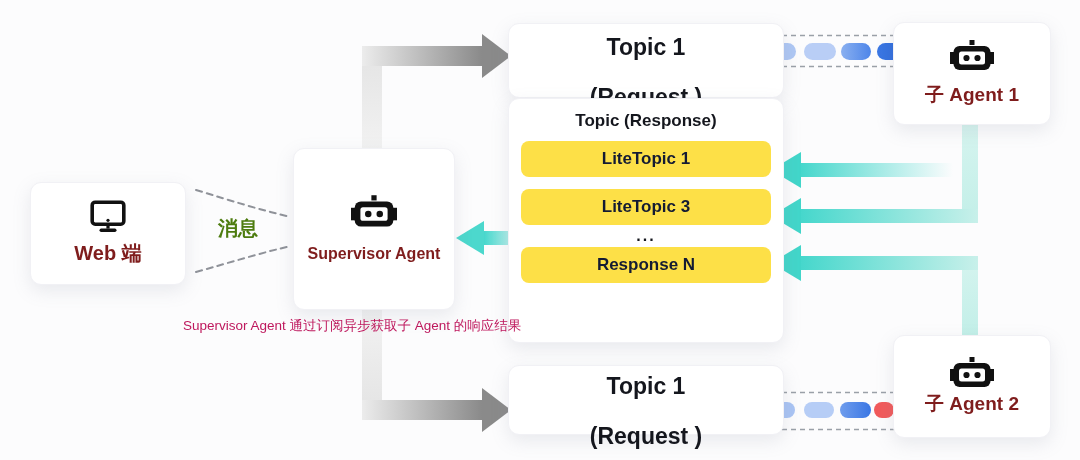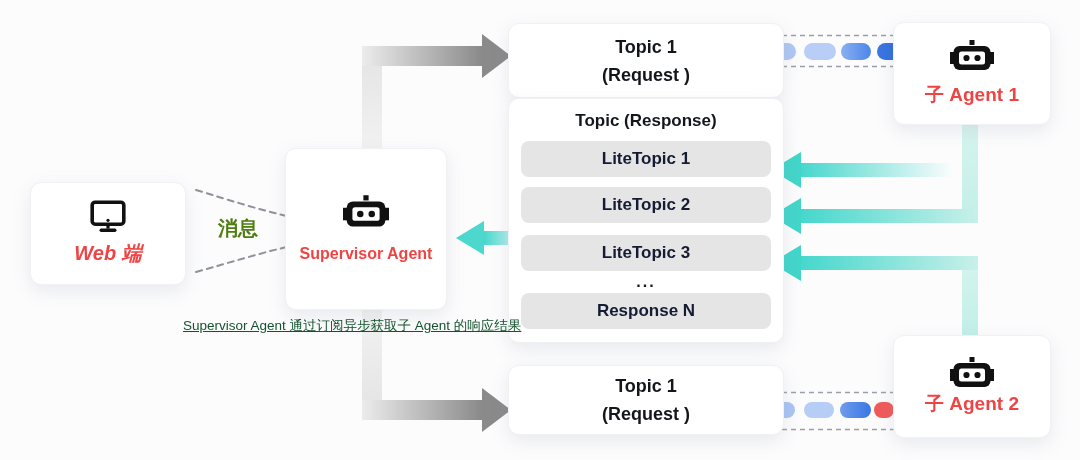--- a/index.html
+++ b/index.html
@@ -10,50 +10,50 @@
     color:#15171e;
   }
   #wires{position:absolute;left:0;top:0;width:1080px;height:460px;}
   .box{
     position:absolute;background:#fff;
     border:1px solid #f1f1f5;border-radius:11px;
     box-shadow:0 6px 18px rgba(130,136,155,.16);
     display:flex;flex-direction:column;align-items:center;justify-content:center;
     box-sizing:border-box;
   }
-  .node-label{font-weight:700;color:#ef4444;}
+  .node-label{font-weight:700;color:#7f1d1d;}
   #web-box{left:30px;top:182px;width:156px;height:103px;gap:7px;}
-  #web-box .node-label{font-size:20px;font-style:italic;}
-  #supervisor-box{left:285px;top:148px;width:162px;height:162px;gap:14px;}
+  #web-box .node-label{font-size:20px;}
+  #supervisor-box{left:293px;top:148px;width:162px;height:162px;gap:14px;}
   #supervisor-box .node-label{font-size:16px;}
   #agent1-box{left:893px;top:22px;width:158px;height:103px;gap:8px;}
   #agent2-box{left:893px;top:335px;width:158px;height:103px;}
   #agent1-box .node-label,#agent2-box .node-label{font-size:19px;}
 
   #topic1-box{left:508px;top:23px;width:276px;height:75px;}
   #topic2-box{left:508px;top:365px;width:276px;height:70px;}
-  .topic-line{font-size:18px;font-weight:700;line-height:28px;text-align:center;color:#14161d;}
+  .topic-line{font-size:23px;font-weight:700;line-height:28px;text-align:center;color:#14161d;margin-top:22px;}
 
   #response-box{left:508px;top:98px;width:276px;height:245px;display:block;}
   .response-title{height:40px;line-height:44px;text-align:center;font-size:17px;font-weight:700;color:#14161d;}
   .lt-row{
-    width:250px;height:36px;margin:0 auto;background:#e5e5e5;border-radius:8px;
+    width:250px;height:36px;margin:0 auto;background:#fde047;border-radius:8px;
     display:flex;align-items:center;justify-content:center;
     font-size:17px;font-weight:700;color:#141b33;
   }
   .lt1{margin-top:2px}.lt2{margin-top:10px}.lt3{margin-top:12px}
   .lt-ellipsis{height:22px;line-height:22px;text-align:center;font-size:16px;font-weight:700;letter-spacing:2px;color:#14161d;}
 
   #message-label{
     position:absolute;left:211px;top:215px;width:54px;
     font-size:20px;font-weight:600;color:#4d7c0f;text-align:center;
   }
   #caption{
     position:absolute;left:183px;top:317px;white-space:nowrap;
-    font-size:13.5px;color:#14532d;text-decoration:underline;
+    font-size:13.5px;color:#be185d;
   }
   .icon{display:block;}
 </style>
 </head>
 <body>
 
 <svg id="wires" viewBox="0 0 1080 460">
   <defs>
     <linearGradient id="gh" x1="0" y1="0" x2="1" y2="0">
       <stop offset="0" stop-color="#ececec"></stop>
@@ -178,21 +178,20 @@
 </div>
 
 <div class="box" id="topic1-box">
   <div class="topic-line">Topic 1</div>
   <div class="topic-line">(Request )</div>
 </div>
 
 <div class="box" id="response-box">
   <div class="response-title">Topic (Response)</div>
   <div class="lt-row lt1">LiteTopic 1</div>
-  <div class="lt-row lt2">LiteTopic 2</div>
   <div class="lt-row lt3">LiteTopic 3</div>
   <div class="lt-ellipsis">...</div>
   <div class="lt-row">Response N</div>
 </div>
 
 <div class="box" id="topic2-box">
   <div class="topic-line">Topic 1</div>
   <div class="topic-line">(Request )</div>
 </div>
 

